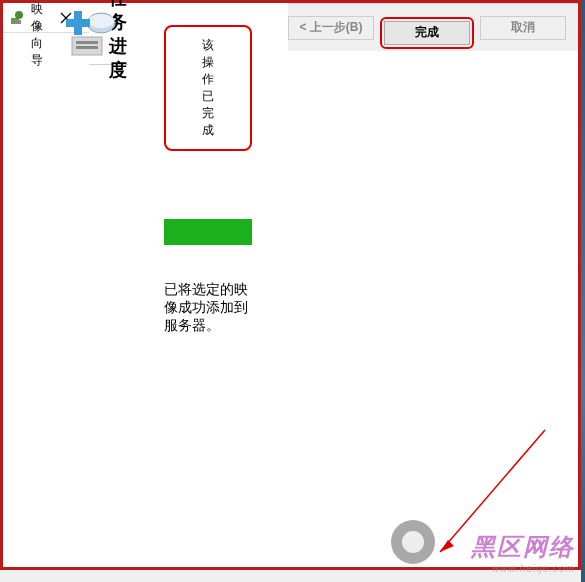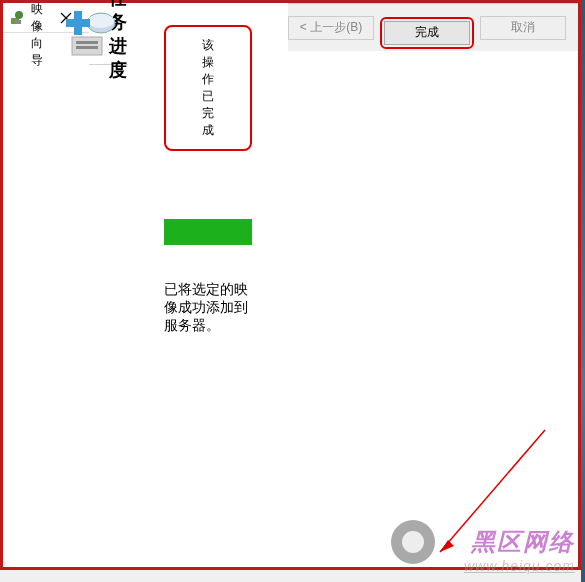--- a/index.html
+++ b/index.html
@@ -100,20 +100,21 @@
     .button-bar {
       height: 48px;
       background: #f0f0f0;
       border-top: 1px solid #d0d0d0;
       display: flex;
       align-items: center;
       justify-content: flex-end;
       padding-right: 12px;
       gap: 6px;
       position: relative;
+      font-weight: bold;
     }
     .btn {
       min-width: 86px;
       height: 24px;
       background: #e6e6e6;
       border: 1px solid #aaa;
       font-size: 12px;
       display: flex;
       align-items: center;
       justify-content: center;
@@ -152,25 +153,24 @@
       text-align: right;
     }
     .watermark-title {
       font-size: 24px;
       font-weight: bold;
       font-style: italic;
       color: #a21caf;
       letter-spacing: 2px;
     }
     .watermark-url {
-      font-size: 14px;
+      font-size: 10px;
       font-style: italic;
       color: #999;
       letter-spacing: 1px;
-      text-decoration: underline;
     }
     .watermark-circle {
       position: absolute;
       right: 150px;
       bottom: 18px;
       width: 44px;
       height: 44px;
       border-radius: 50%;
       background: #555;
       opacity: 0.5;

